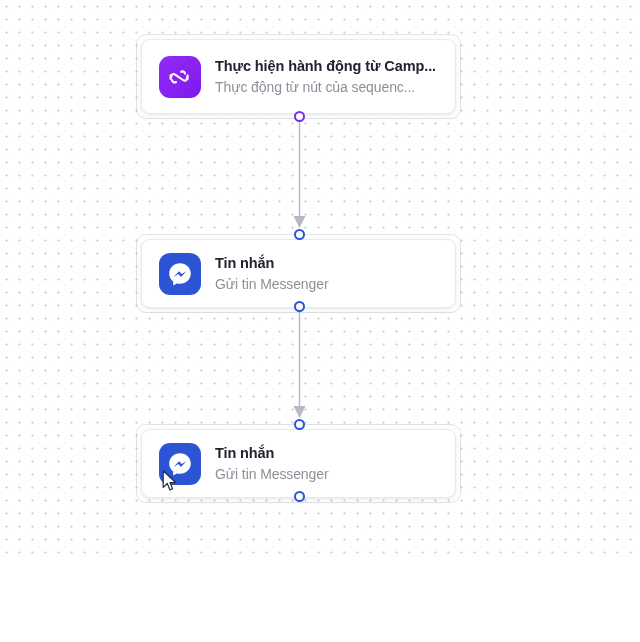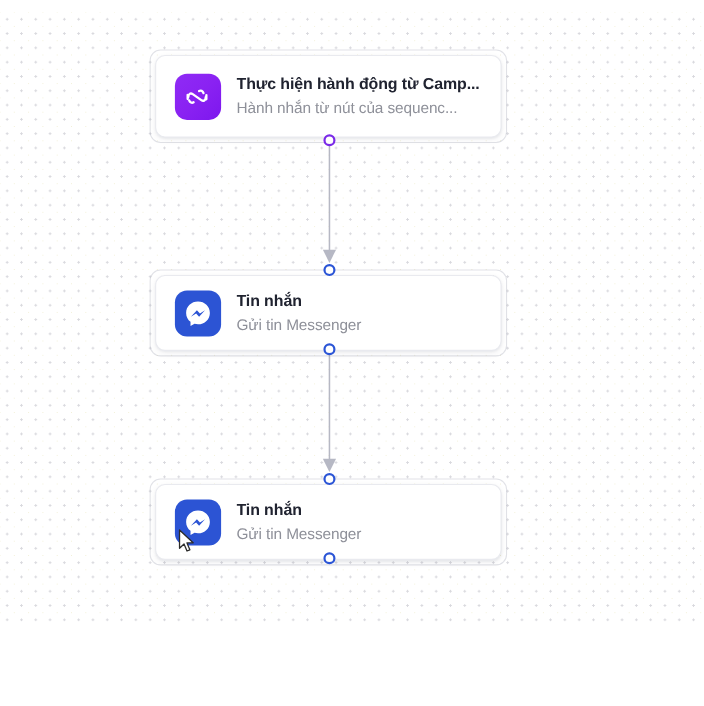--- a/index.html
+++ b/index.html
@@ -18,21 +18,20 @@
     position: relative;
     width: 640px;
     height: 554px;
     background-color: #ffffff;
     background-image:
       radial-gradient(circle, #d9d9de 1.05px, transparent 1.15px),
       radial-gradient(circle, #f2f0d8 0.75px, transparent 0.85px);
     background-size: 13px 13px, 13px 13px;
     background-position: 0px 0px, 6.5px 6.5px;
     overflow: hidden;
-    margin-top: 11px;
   }
 
   
   .edge-layer {
     position: absolute;
     left: 0; top: 0;
     width: 640px;
     height: 642px;
     pointer-events: none;
   }
@@ -141,21 +140,21 @@
           <path d="M4.2 13.2 C4.2 10.4 6.2 9.2 8.2 10.6 L16.0 16.0 C18.0 17.4 20.0 16.2 20.0 13.4"></path>
           <path d="M5.0 16.2 C5.6 18.2 7.4 19.0 9.0 18.0"></path>
           <path d="M18.0 9.6 C17.4 7.6 15.6 6.8 14.0 7.8"></path>
           <path d="M3.6 11.2 L3.6 15.0"></path>
           <path d="M20.6 11.4 L20.6 15.2"></path>
         </g>
       </svg>
     </div>
     <div class="node-text">
       <div class="node-title">Thực hiện hành động từ Camp...</div>
-      <div class="node-sub">Hành nhắn từ nút của sequenc...</div>
+      <div class="node-sub">Thực động từ nút của sequenc...</div>
     </div>
   </div>
   <div class="port purple" style="left:294px; top:111px;"></div>
 
   <div class="node-wrap" style="left:136px; top:234px; width:325px; height:79px;"></div>
 
   <div class="node-card" style="left:141px; top:239px; width:315px; height:69px;">
     <div class="node-icon icon-messenger">
       <svg width="30" height="30" viewBox="0 0 30 30">
         <path d="M15 4.2 C8.9 4.2 4.2 8.7 4.2 14.5 C4.2 17.8 5.75 20.7 8.2 22.6 L8.2 26.4 L11.85 24.4 C12.85 24.68 13.9 24.83 15 24.83 C21.1 24.83 25.8 20.33 25.8 14.5 C25.8 8.7 21.1 4.2 15 4.2 Z" fill="#ffffff"></path>

